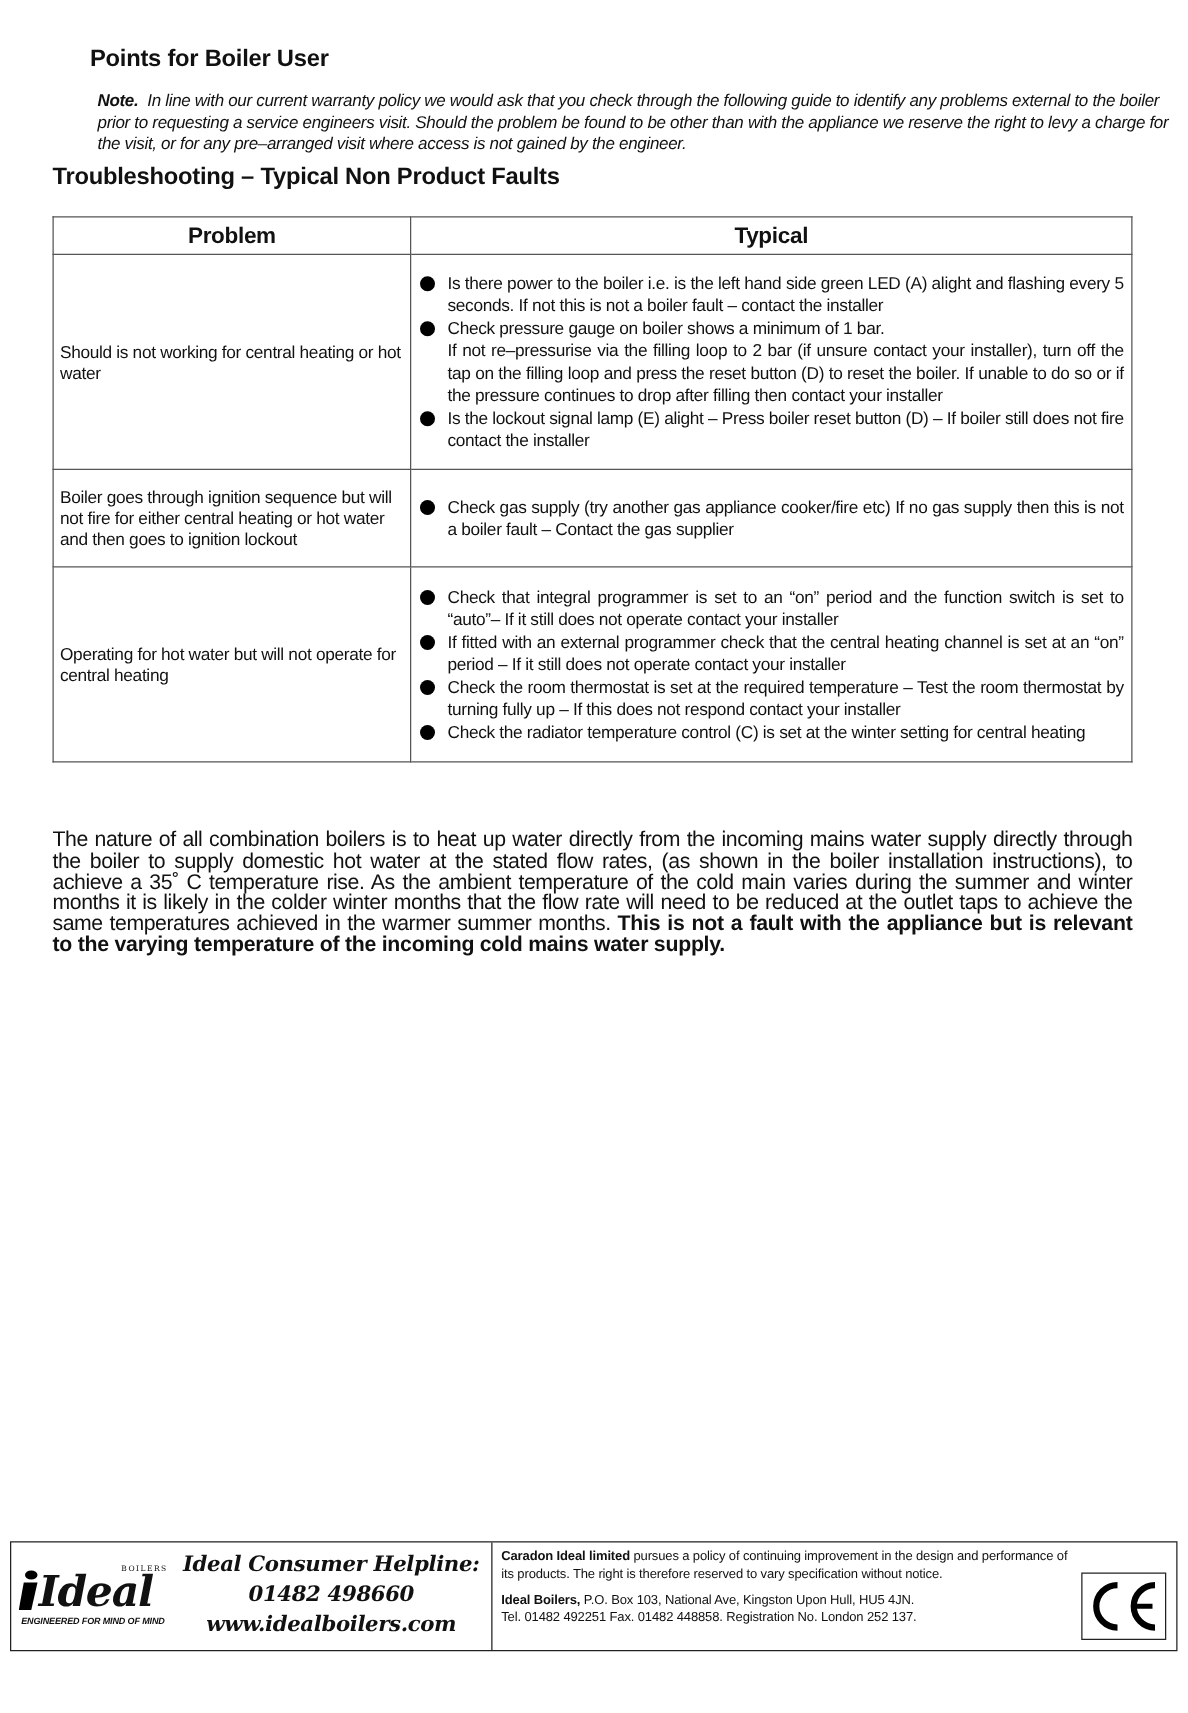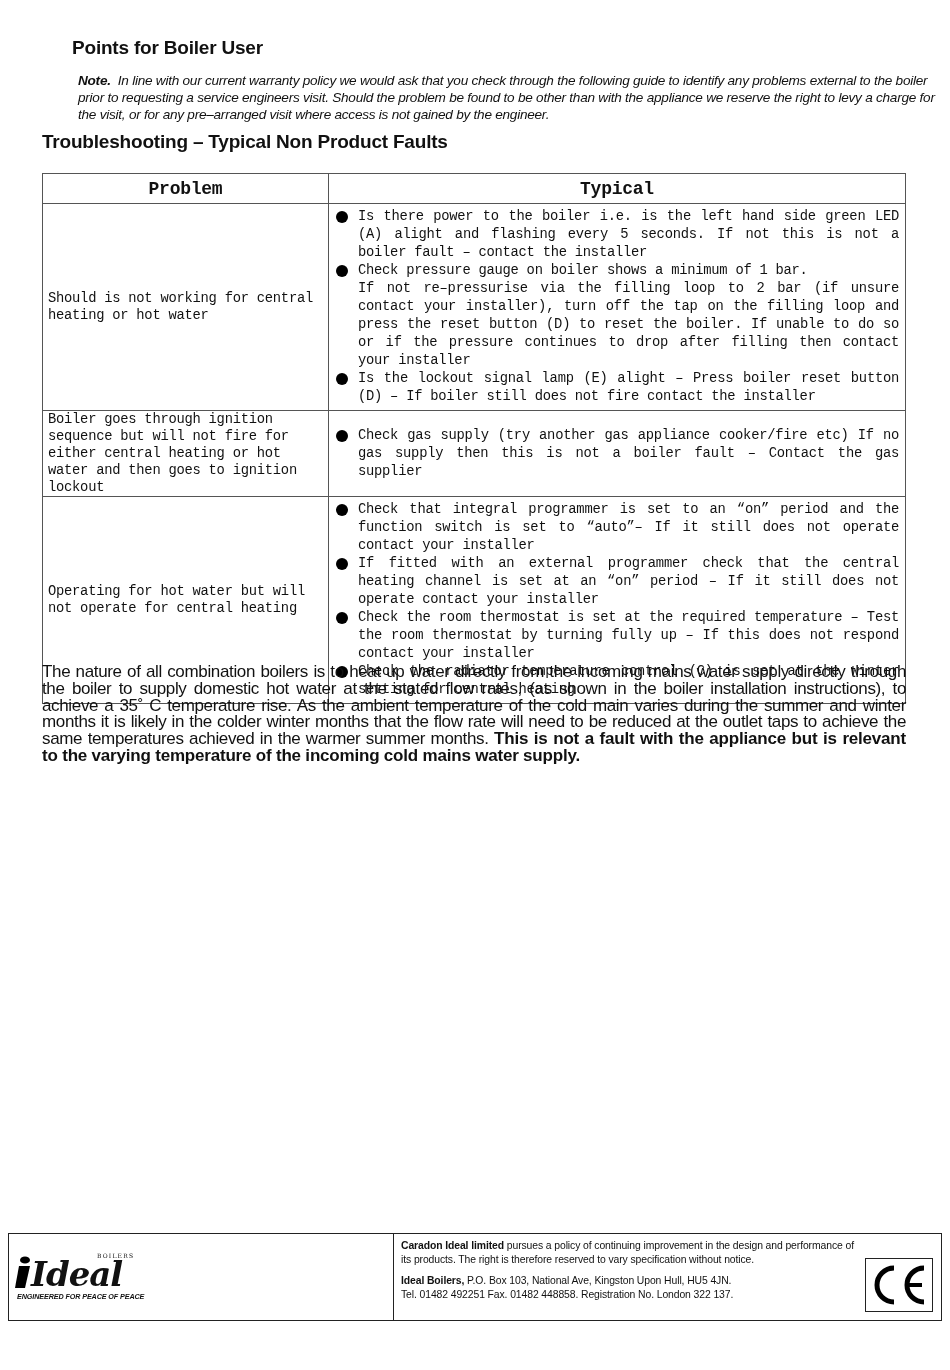--- a/index.html
+++ b/index.html
@@ -17,21 +17,21 @@
       letter-spacing: -0.25px;
       margin-left: 36px;
     }
     .note b { font-style: italic; }
     .section-title {
       position: absolute; left: 42px; top: 131px;
       font-size: 19px; font-weight: bold; letter-spacing: -0.2px;
     }
     table.faults {
       position: absolute; left: 42px; top: 173px; width: 864px;
-      border-collapse: collapse; font-size: 13.8px; letter-spacing: -0.25px; font-family: Liberation Mono, monospace;
+      border-collapse: collapse; font-size: 13.8px; letter-spacing: -0.25px;
     }
     table.faults th, table.faults td {
       border: 1px solid #555; vertical-align: middle;
     }
     table.faults th {
       font-size: 18px; font-weight: bold; height: 29px; padding: 0;
       text-align: center;
     }
     table.faults td.problem { width: 275px; padding: 0 5px; line-height: 17px; }
     table.faults td.solution { padding: 4px 6px 4px 6px; }
@@ -164,26 +164,31 @@
 </div>
 
 <div class="footer">
   <div class="logo">
     <svg width="16" height="32" style="position:absolute;left:0;top:8px" viewBox="0 0 16 32">
       <ellipse cx="10" cy="4" rx="5" ry="3.6" fill="#000"></ellipse>
       <path d="M4 10 L15 10 L10 32 L0 32 Z" fill="#000"></path>
     </svg>
     <span class="logo-word" style="left:16px">Ideal</span>
     <span class="logo-boilers">BOILERS</span>
-    <span class="logo-tagline">ENGINEERED FOR PEACE OF PEACE</span>
+    <span class="logo-tagline">ENGINEERED FOR MIND OF MIND</span>
+  </div>
+  <div class="helpline">
+    <div>Ideal Consumer Helpline:</div>
+    <div>01482 498660</div>
+    <div>www.idealboilers.com</div>
   </div>
   <div class="divider"></div>
   <div class="company">
     <p><b>Caradon Ideal limited</b> <span>pursues a policy of continuing improvement in the design and performance of its products. The right is therefore reserved to vary specification without notice.</span></p>
-    <p><b>Ideal Boilers,</b> <span>P.O. Box 103, National Ave, Kingston Upon Hull, HU5 4JN.</span><br><span>Tel. 01482 492251 Fax. 01482 448858. Registration No. London 322 137.</span></p>
+    <p><b>Ideal Boilers,</b> <span>P.O. Box 103, National Ave, Kingston Upon Hull, HU5 4JN.</span><br><span>Tel. 01482 492251 Fax. 01482 448858. Registration No. London 252 137.</span></p>
   </div>
   <div class="ce-mark">
     <svg width="58" height="42" viewBox="0 0 58 42">
       <path d="M24 4 A17 17 0 1 0 24 38" fill="none" stroke="#000" stroke-width="5"></path>
       <path d="M54 4 A17 17 0 1 0 54 38" fill="none" stroke="#000" stroke-width="5"></path>
       <line x1="38" y1="21" x2="52" y2="21" stroke="#000" stroke-width="4"></line>
     </svg>
   </div>
 </div>
 

